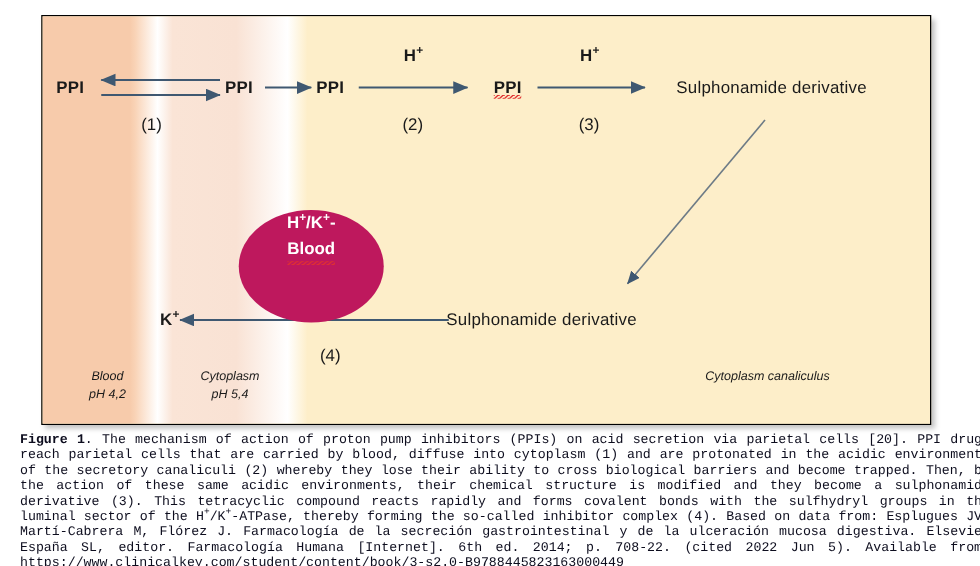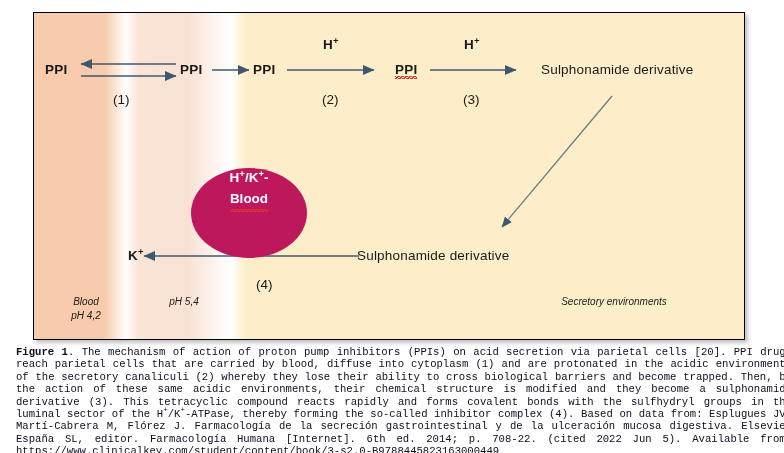--- a/index.html
+++ b/index.html
@@ -152,25 +152,26 @@
         <div class="l1"><span>H</span><span class="small-sup">+</span><span>/K</span><span class="small-sup">+</span><span>-</span></div>
         <div class="l2">Blood</div>
       </div>
 
       <div class="compartment" style="left:14px;top:282px;width:76px;">
         <div>Blood</div>
         <div>pH 4,2</div>
       </div>
 
       <div class="compartment" style="left:95px;top:282px;width:110px;">
+        <div>Cytoplasm</div>
         <div>pH 5,4</div>
       </div>
 
       <div class="compartment" style="left:495px;top:282px;width:170px;">
-        <div>Secretory environments</div>
+        <div>Cytoplasm canaliculus</div>
       </div>
 
     </div>
   </div>
 
   <div class="caption"><b>Figure 1</b><span>. The mechanism of action of proton pump inhibitors (PPIs) on acid secretion via parietal cells [20]. PPI drugs reach parietal cells that are carried by blood, diffuse into cytoplasm (1) and are protonated in the acidic environments of the secretory canaliculi (2) whereby they lose their ability to cross biological barriers and become trapped. Then, by the action of these same acidic environments, their chemical structure is modified and they become a sulphonamide derivative (3). This tetracyclic compound reacts rapidly and forms covalent bonds with the sulfhydryl groups in the luminal sector of the H</span><span class="sup">+</span><span>/K</span><span class="sup">+</span><span>-ATPase, thereby forming the so-called inhibitor complex (4). Based on data from: Esplugues JV, Martí-Cabrera M, Flórez J. Farmacología de la secreción gastrointestinal y de la ulceración mucosa digestiva. Elsevier España SL, editor. Farmacología Humana [Internet]. 6th ed. 2014; p. 708-22. (cited 2022 Jun 5). Available from: https://www.clinicalkey.com/student/content/book/3-s2.0-B9788445823163000449</span></div>
 
 </div>
 
 </body></html>

